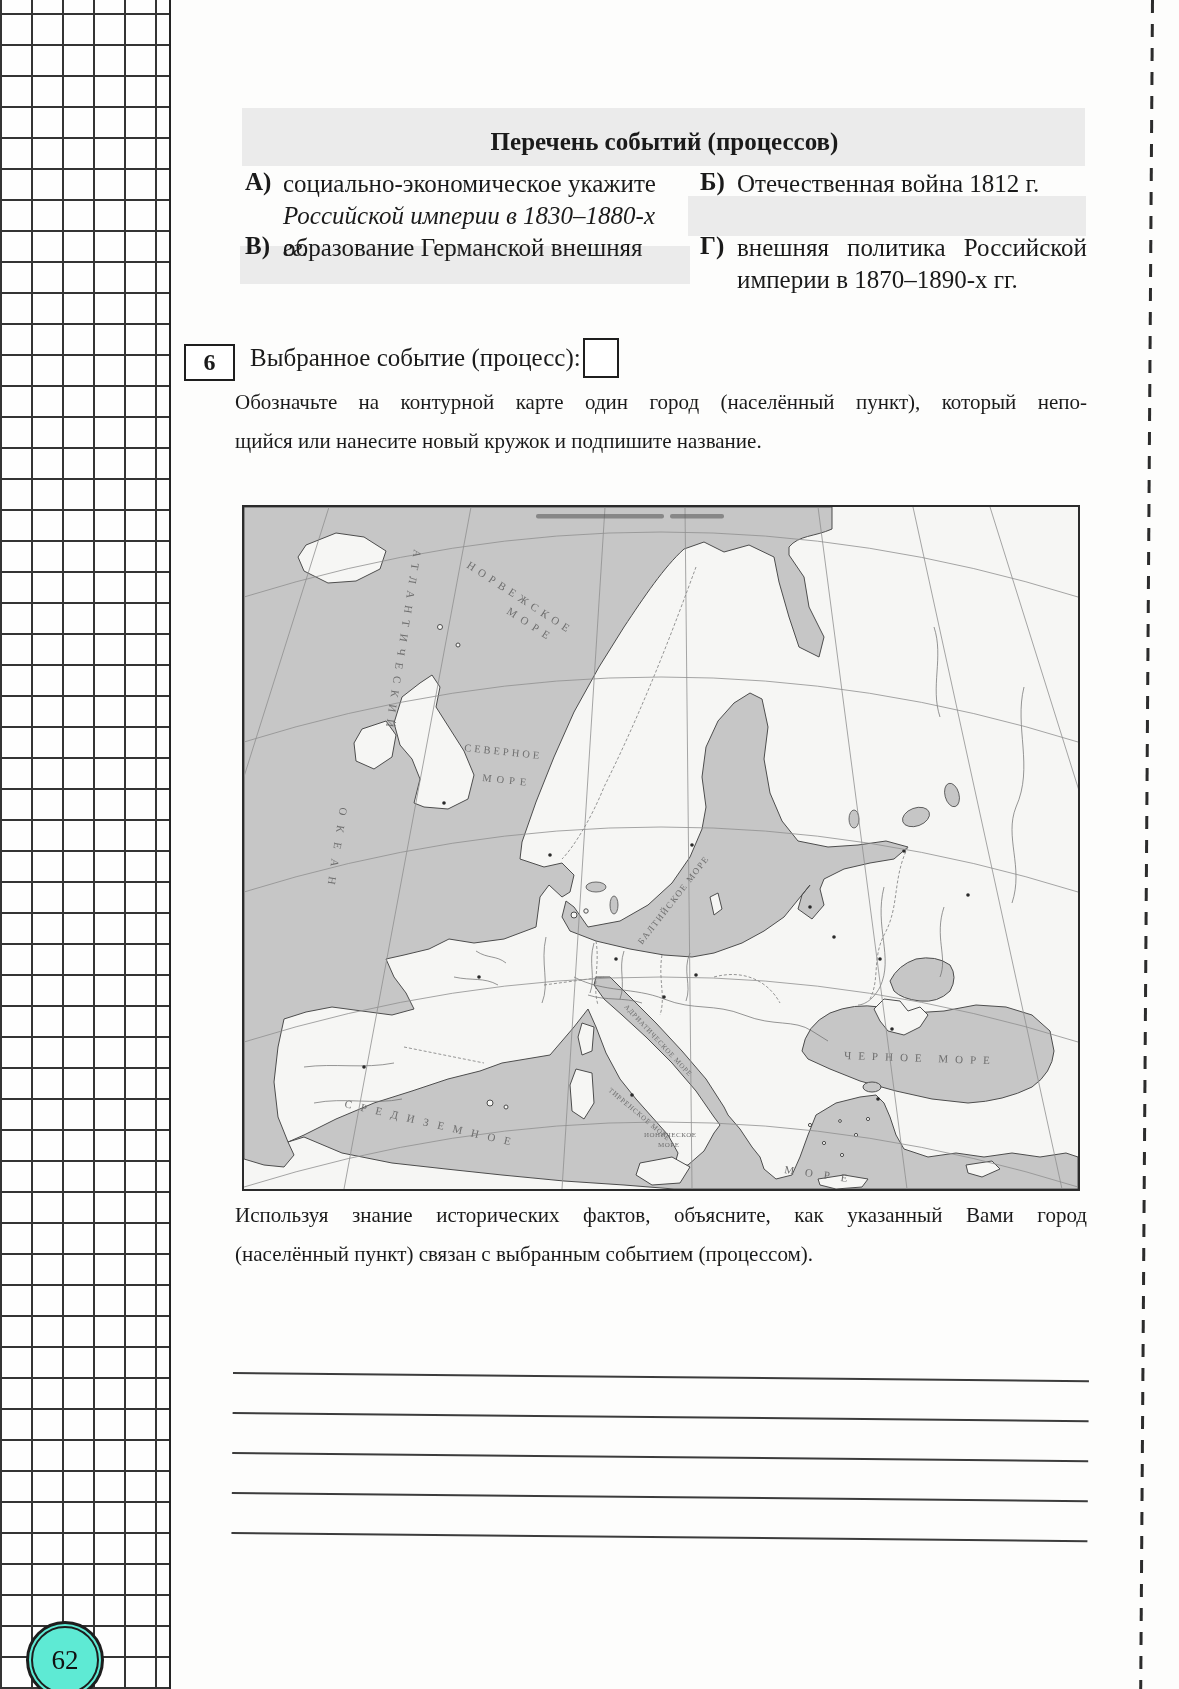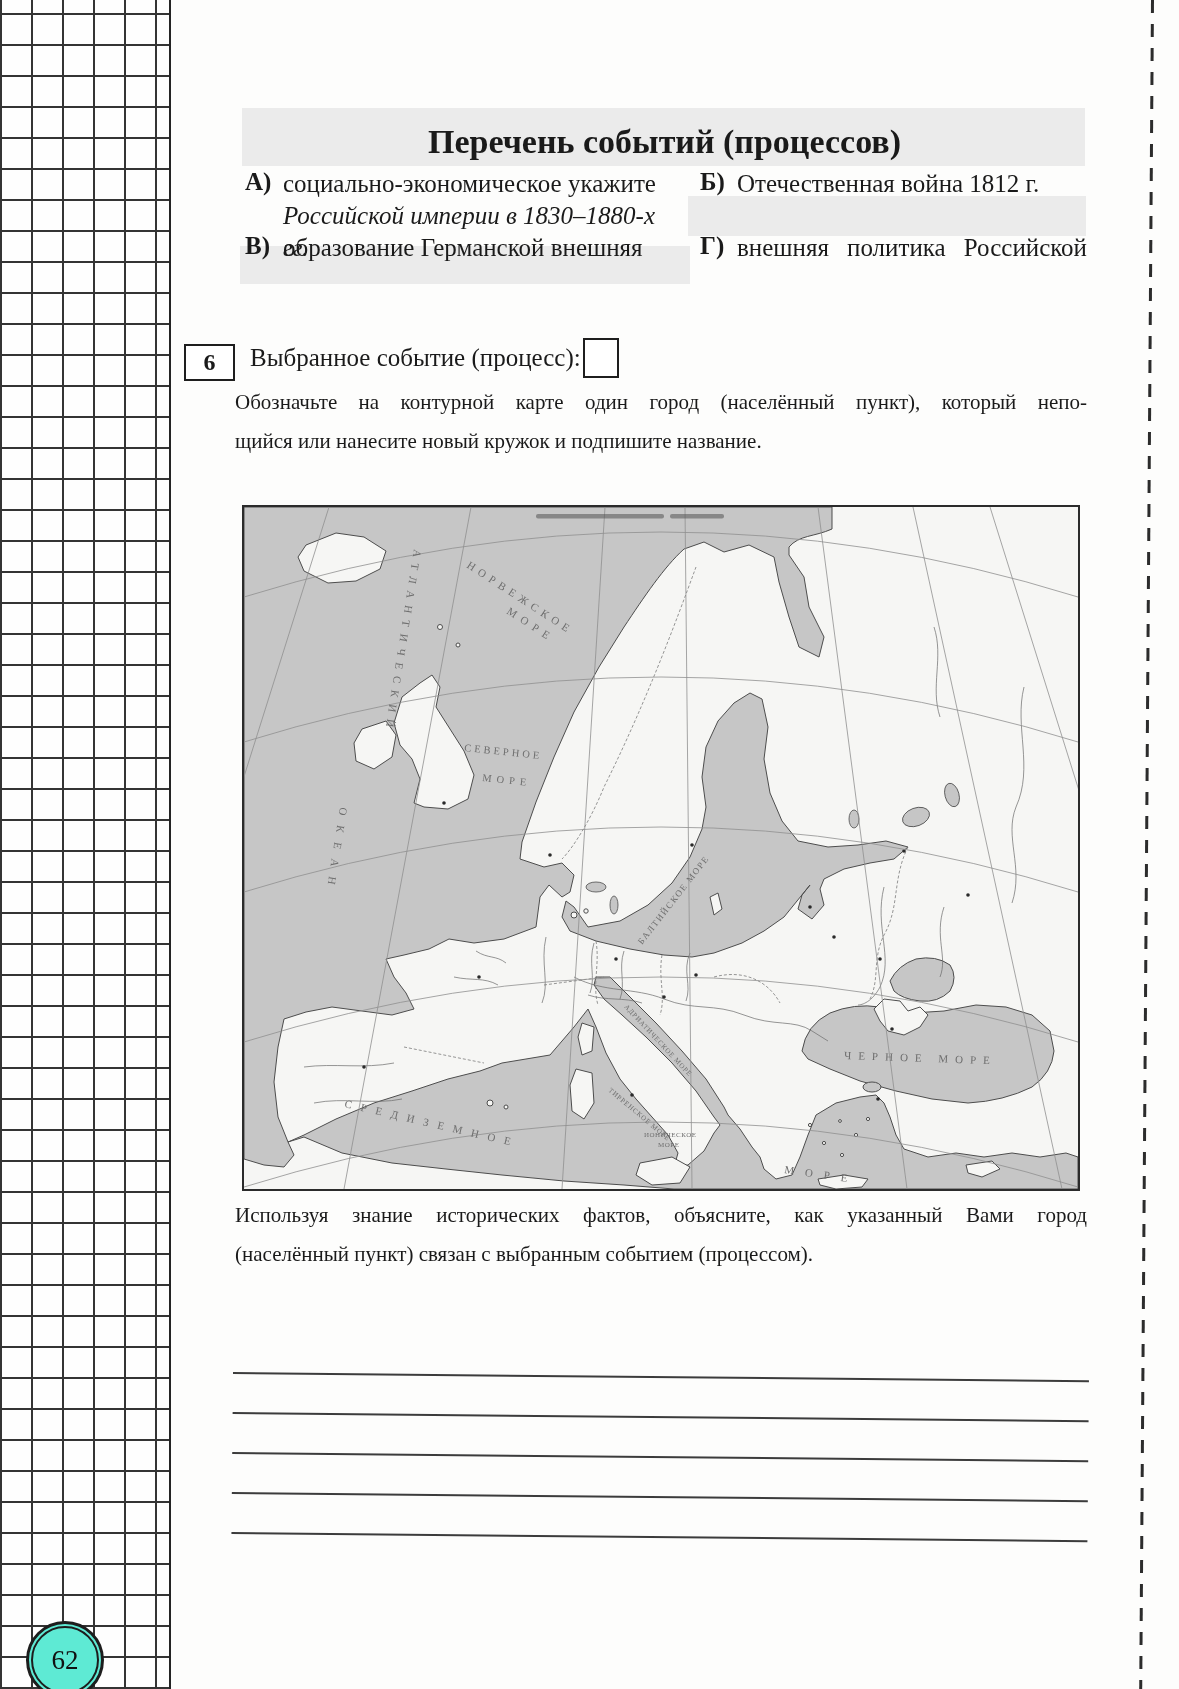--- a/index.html
+++ b/index.html
@@ -15,21 +15,21 @@
       repeating-linear-gradient(0deg,#343434 0 2px,transparent 2px 31px),
       repeating-linear-gradient(90deg,#343434 0 2px,transparent 2px 31px);
   }
   .page-edge{position:absolute;left:169px;top:0;width:2px;height:1689px;background:#242424;}
   .cut-line{
     position:absolute;left:1151px;top:0;width:3px;height:1689px;
     background:repeating-linear-gradient(180deg,#2c2c2c 0 13px,transparent 13px 24px);
     transform:rotate(0.4deg);transform-origin:top center;
   }
   .blotch{position:absolute;background:#ebebeb;z-index:0;}
-  .txt{position:absolute;z-index:2;font-size:34px;line-height:32px;}
+  .txt{position:absolute;z-index:2;font-size:25px;line-height:32px;}
   .hdr{left:242px;top:126px;width:845px;text-align:center;font-weight:700;}
   .opt-letter{font-weight:700;position:absolute;z-index:2;font-size:25px;}
   .opt-text{position:absolute;z-index:2;font-size:25px;line-height:32px;}
   .jline{display:block;text-align:justify;text-align-last:justify;}
   .para{position:absolute;z-index:2;font-size:21px;}
   .para .pline{display:block;height:39px;line-height:39px;white-space:nowrap;}
   .para .pline.j{white-space:normal;text-align:justify;text-align-last:justify;height:39px;overflow:hidden;}
   .task-row{position:absolute;left:250px;top:336px;z-index:2;display:flex;align-items:center;gap:2px;height:44px;font-size:25px;}
   .task-num-box{
     position:absolute;left:184px;top:344px;width:47px;height:33px;z-index:2;
@@ -81,20 +81,21 @@
 </div>
 
 <div class="opt-letter" style="left:245px;top:232px;">В)</div>
 <div class="opt-text" style="left:283px;top:232px;width:400px;">
   <span style="display:block;">образование Германской внешняя</span>
 </div>
 
 <div class="opt-letter" style="left:700px;top:232px;">Г)</div>
 <div class="opt-text" style="left:737px;top:232px;width:350px;">
   <span class="jline">внешняя политика Российской</span>
+  <span style="display:block;">империи в 1870–1890-х гг.</span>
 </div>
 
 <div class="task-num-box">
   <span>6</span>
 </div>
 <div class="task-row">
   <span>Выбранное событие (процесс):</span>
   <span class="answer-square"></span>
 </div>
 

